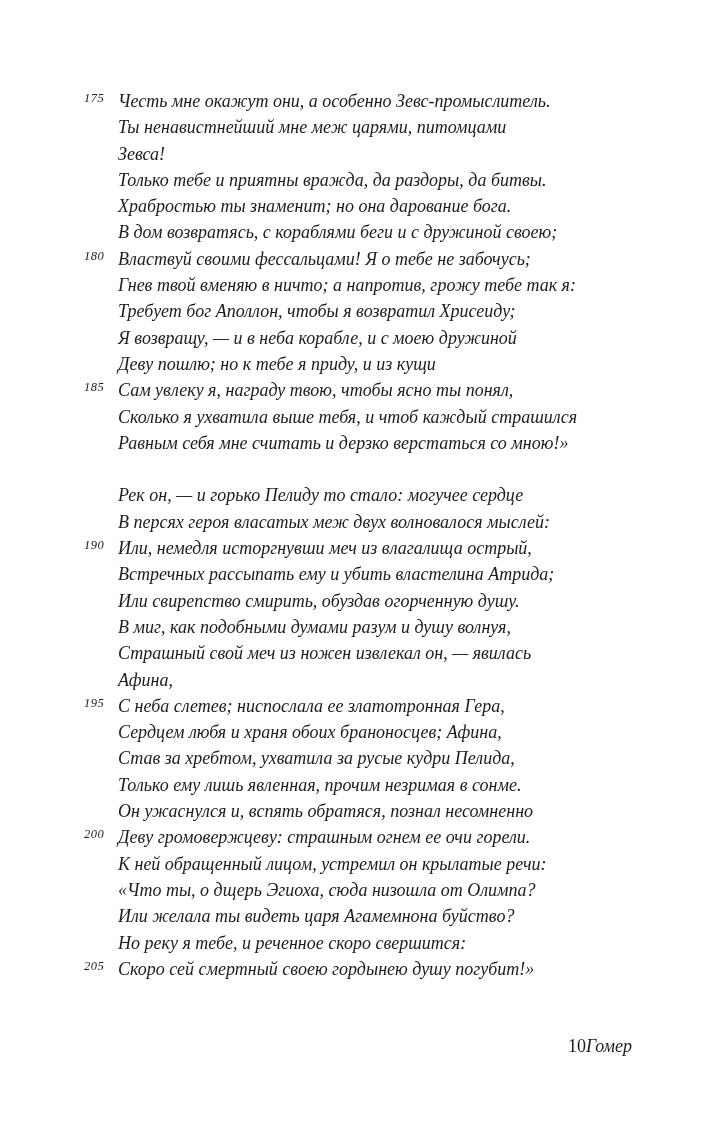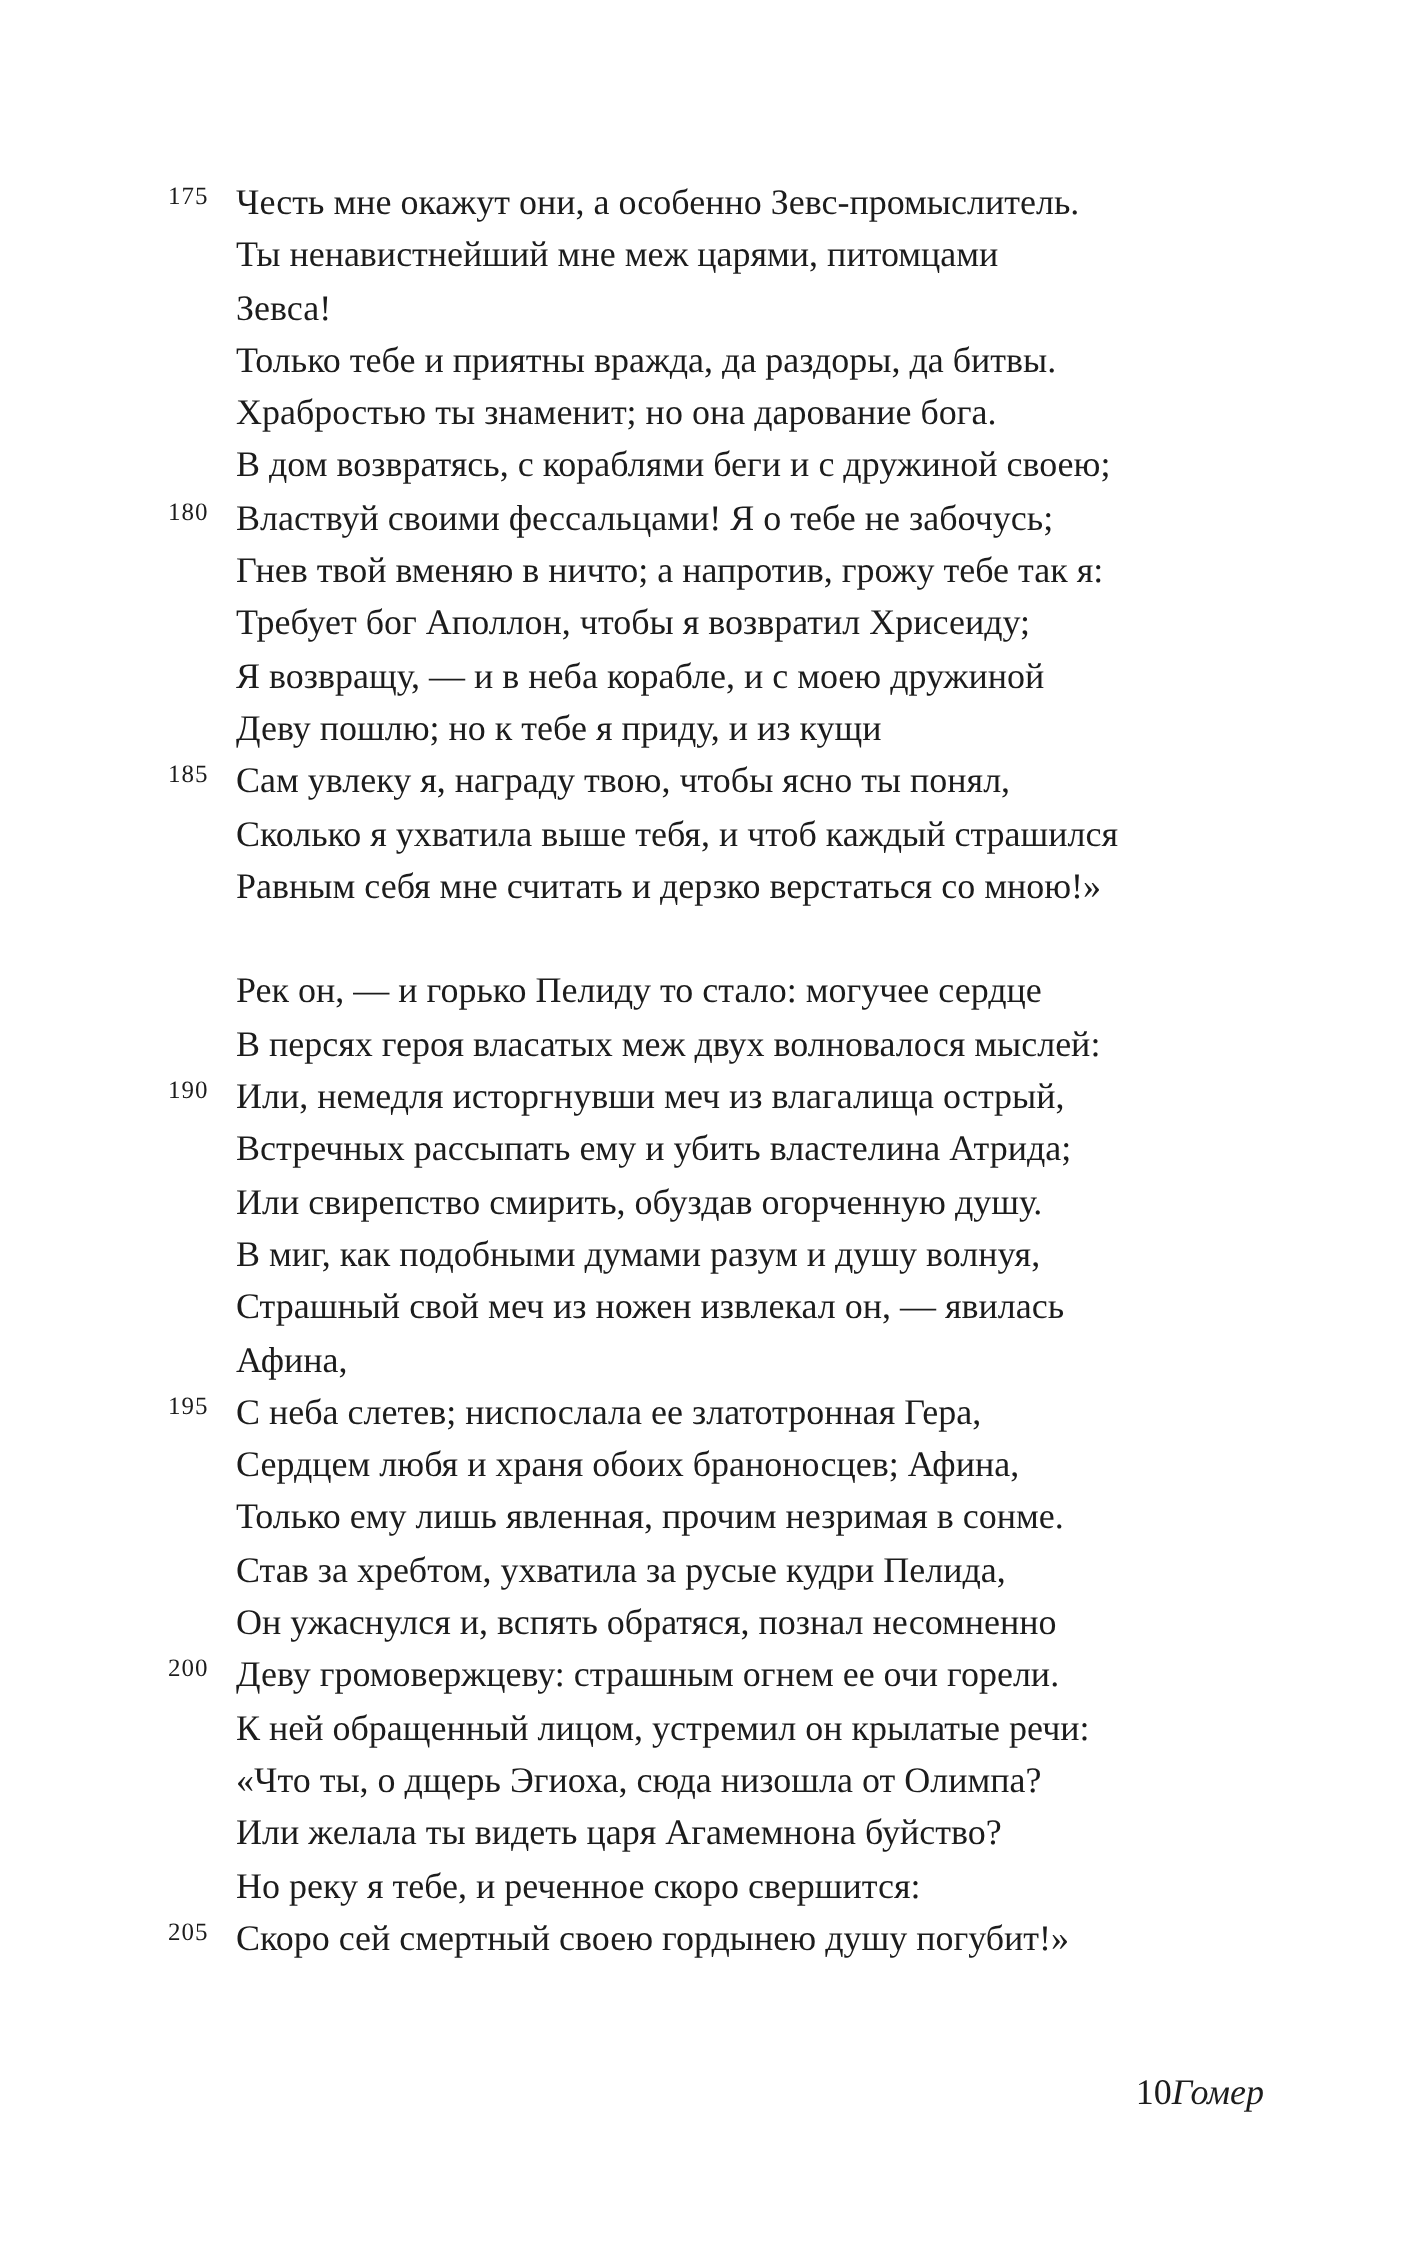--- a/index.html
+++ b/index.html
@@ -14,20 +14,21 @@
     background: #ffffff;
     font-family: "Liberation Serif", "DejaVu Serif", serif;
     color: #1c1c1c;
     overflow: hidden;
   }
   .text-block {
     position: absolute;
     top: 88px;
     left: 118px;
     right: 93px;
+    font-style: italic;
   }
   .line {
     position: relative;
     font-size: 18px;
     line-height: 26.3px;
     height: 26.3px;
     white-space: nowrap;
   }
   .line.right {
   }
@@ -80,22 +81,22 @@
       <div class="line"><span>Рек он, — и горько Пелиду то стало: могучее сердце</span></div>
       <div class="line"><span>В персях героя власатых меж двух волновалося мыслей:</span></div>
       <div class="line"><span class="lnum">190</span><span>Или, немедля исторгнувши меч из влагалища острый,</span></div>
       <div class="line"><span>Встречных рассыпать ему и убить властелина Атрида;</span></div>
       <div class="line"><span>Или свирепство смирить, обуздав огорченную душу.</span></div>
       <div class="line"><span>В миг, как подобными думами разум и душу волнуя,</span></div>
       <div class="line"><span>Страшный свой меч из ножен извлекал он, — явилась</span></div>
       <div class="line right"><span>Афина,</span></div>
       <div class="line"><span class="lnum">195</span><span>С неба слетев; ниспослала ее златотронная Гера,</span></div>
       <div class="line"><span>Сердцем любя и храня обоих браноносцев; Афина,</span></div>
+      <div class="line"><span>Став за хребтом, ухватила за русые кудри Пелида,</span></div>
       <div class="line"><span>Только ему лишь явленная, прочим незримая в сонме.</span></div>
-      <div class="line"><span>Став за хребтом, ухватила за русые кудри Пелида,</span></div>
       <div class="line"><span>Он ужаснулся и, вспять обратяся, познал несомненно</span></div>
       <div class="line"><span class="lnum">200</span><span>Деву громовержцеву: страшным огнем ее очи горели.</span></div>
       <div class="line"><span>К ней обращенный лицом, устремил он крылатые речи:</span></div>
       <div class="line"><span>«Что ты, о дщерь Эгиоха, сюда низошла от Олимпа?</span></div>
       <div class="line"><span>Или желала ты видеть царя Агамемнона буйство?</span></div>
       <div class="line"><span>Но реку я тебе, и реченное скоро свершится:</span></div>
       <div class="line"><span class="lnum">205</span><span>Скоро сей смертный своею гордынею душу погубит!»</span></div>
     </div>
   <div class="footer">
     <span>10</span>

